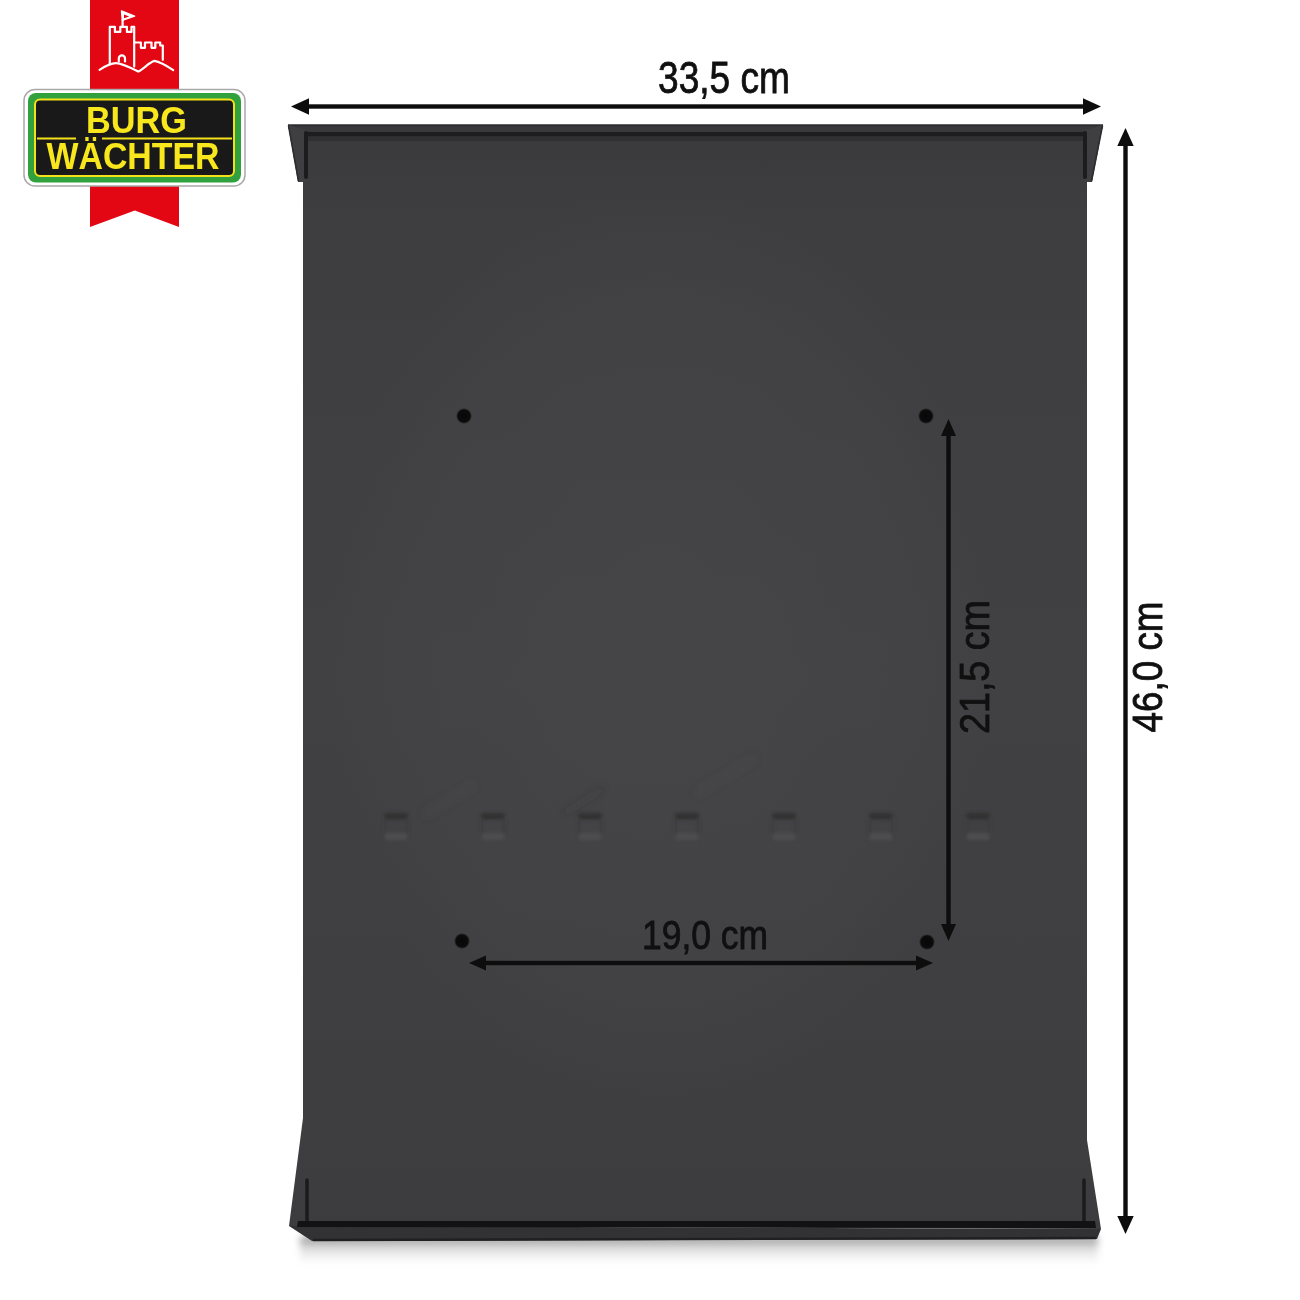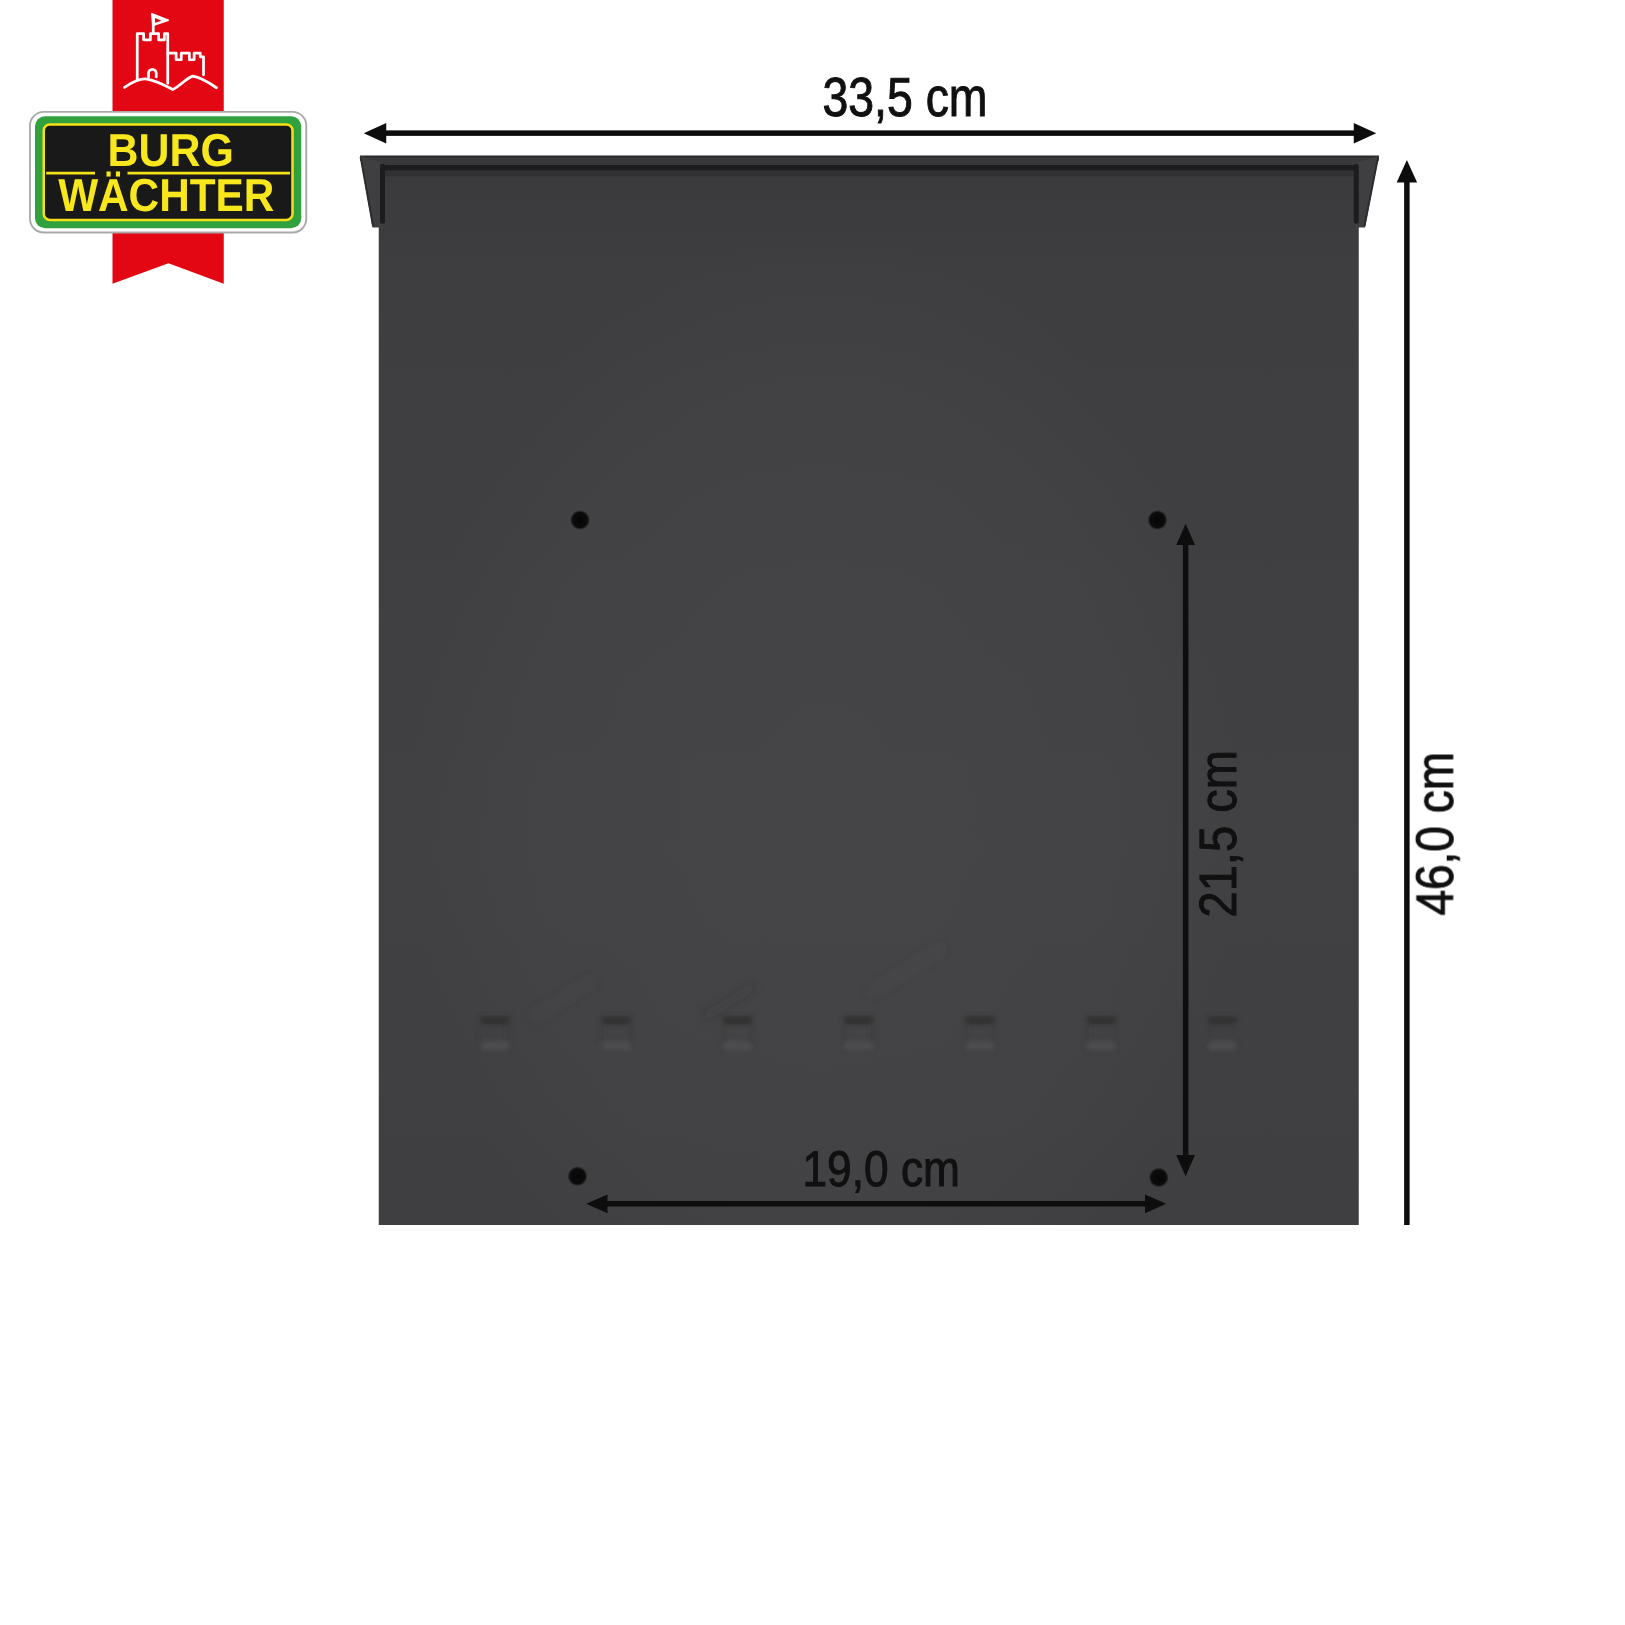--- a/index.html
+++ b/index.html
@@ -1,17 +1,17 @@
 <!DOCTYPE html>
 <html><head>
 <meta charset="utf-8">
 <title>Mailbox back view</title>
 <style>
   html,body{margin:0;padding:0;background:#ffffff;}
-  .stage{position:relative;width:1300px;height:980px;background:#ffffff;overflow:hidden;}
+  .stage{position:relative;width:1300px;height:1300px;background:#ffffff;overflow:hidden;}
   svg{position:absolute;left:0;top:0;}
   text{font-family:"Liberation Sans", sans-serif;}
 </style>
 </head>
 <body>
 <div class="stage">
 <svg width="1300" height="1300" viewBox="0 0 1300 1300">
   <defs>
     <linearGradient id="panelG" x1="0" y1="0" x2="0" y2="1">
       <stop offset="0" stop-color="#3a3a3c"></stop>

